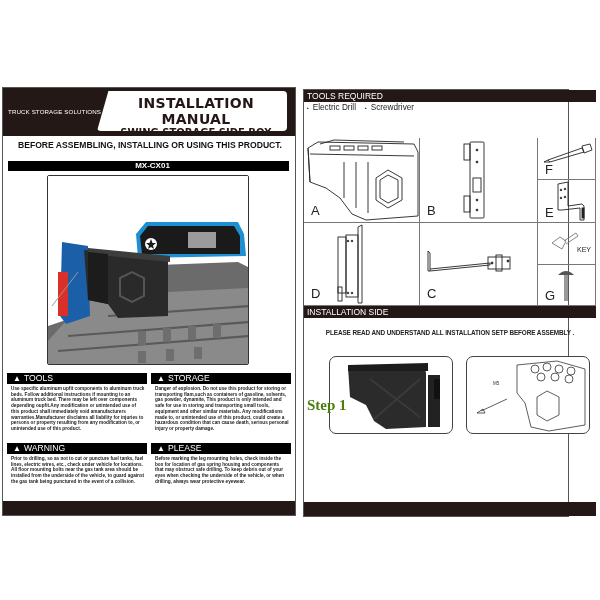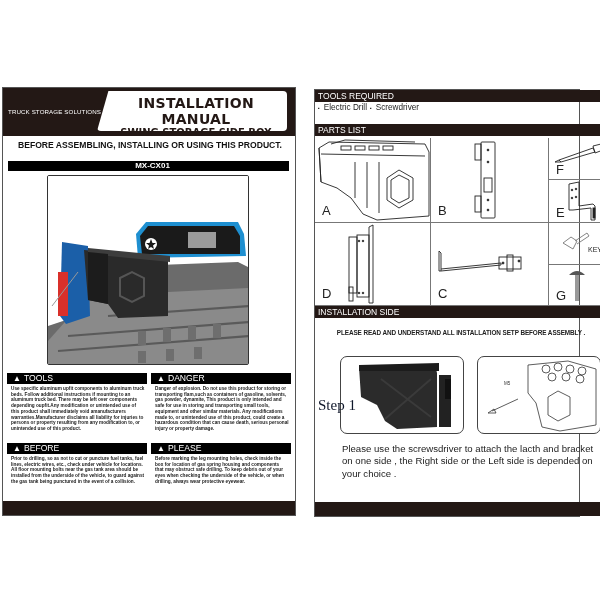--- a/index.html
+++ b/index.html
@@ -1,21 +1,21 @@
 <!DOCTYPE html>
 <html><head>
 <meta charset="utf-8">
 <style>
   * { box-sizing: border-box; margin: 0; padding: 0; }
   html, body { width: 600px; height: 600px; background: #fff; overflow: hidden; }
   body { position: relative; font-family: "Liberation Sans", sans-serif; color: #1a1a1a; }
 
   .panel { position: absolute; background: #fff; border: 1px solid #555; }
   #left-panel { left: 2px; top: 87px; width: 294px; height: 429px; }
-  #right-panel { left: 314px; top: 89px; width: 266px; height: 428px; }
+  #right-panel { left: 303px; top: 89px; width: 266px; height: 428px; }
 
   
   .lp-header { position: absolute; left: 0; top: 0; width: 292px; height: 48px; background: #231815; }
   .brand-tag { position: absolute; left: 5px; top: 20px; color: #fff; font-size: 6.2px; letter-spacing: 0.1px; }
   .title-box { position: absolute; left: 94px; top: 3px; width: 190px; height: 40px; background: #fff;
                clip-path: polygon(6% 0, 100% 0, 100% 100%, 0 100%); border-radius: 4px;
                text-align: center; padding-left: 8px; }
   .title-main { font-family: "DejaVu Sans", sans-serif; font-weight: bold; font-size: 14px; color: #231815; margin-top: 4px; letter-spacing: 0.3px; }
   .title-sub { font-family: "DejaVu Sans", sans-serif; font-weight: bold; font-size: 10px; color: #231815; margin-top: 0px; }
 
@@ -31,34 +31,34 @@
   .warn-body { font-size: 4.7px; font-weight: bold; line-height: 5.7px; color: #222; padding: 2px 2px 0 4px; }
   #notice { left: 4px; top: 285px; }
   #danger { left: 148px; top: 285px; }
   #warning { left: 4px; top: 355px; }
   #caution { left: 148px; top: 355px; }
 
   .lp-footer { position: absolute; left: 0; bottom: 0; width: 292px; height: 14px; background: #231815; }
 
   
   .sec-head { position: absolute; left: 0; width: 292px; height: 12px; background: #231815; color: #fff; font-size: 8.5px; line-height: 12px; padding-left: 3px; }
-  .tools-row { position: absolute; left: 3px; top: 13px; font-size: 8.2px; color: #222; display: flex; gap: 3px; }
+  .tools-row { position: absolute; left: 3px; top: 13px; font-size: 8.2px; color: #222; display: flex; gap: 9px; }
   .tools-row span::before { content: "▪"; font-size: 5px; margin-right: 4px; vertical-align: middle; }
 
   .parts-grid { position: absolute; left: 0; top: 48px; width: 292px; height: 168px; }
   .cell { position: absolute; border-right: 1px solid #777; border-bottom: 1px solid #777; }
   .cell .lbl { position: absolute; left: 7px; bottom: 4px; font-size: 13px; color: #222; }
   .cell svg { position: absolute; }
   .key-text { position: absolute; right: 4px; bottom: 11px; font-size: 7px; color: #222; }
 
   .guide-note { position: absolute; left: 0; width: 292px; top: 239px; text-align: center; font-size: 6.4px; font-weight: bold; color: #222; letter-spacing: -0.1px; }
   .photo-frame { position: absolute; border: 1px solid #444; border-radius: 7px; background: #fff; overflow: hidden; }
   #step-photo { left: 25px; top: 266px; width: 124px; height: 78px; }
   #step-diagram { left: 162px; top: 266px; width: 124px; height: 78px; }
-  .step-label { position: absolute; left: 3px; top: 307px; font-family: "Liberation Serif", serif; font-weight: normal; font-size: 15px; color: #0f172a; background: transparent; }
+  .step-label { position: absolute; left: 3px; top: 307px; font-family: "Liberation Serif", serif; font-weight: bold; font-size: 15px; color: #4d7c0f; background: transparent; }
   .step-text { position: absolute; left: 27px; top: 353px; width: 262px; font-size: 9.6px; line-height: 12.4px; color: #222; }
   .rp-footer { position: absolute; left: 0; bottom: 0; width: 292px; height: 14px; background: #231815; }
 </style>
 </head>
 <body>
 
 <div id="left-panel" class="panel">
   <div class="lp-header">
     <div class="brand-tag">TRUCK STORAGE SOLUTIONS</div>
     <div class="title-box">
@@ -115,29 +115,29 @@
     <div class="warn-head">
       <span class="tri">▲</span>
       <span>TOOLS</span>
     </div>
     <div class="warn-body">Use specific aluminum upfit components to aluminum truck beds. Follow additional instructions if mounting to an aluminum truck bed. There may be left over components depending oupfit.Any modification or unintended use of this product shall immediately void amanufacturers warranties.Manufacturer disclaims all liability for injuries to persons or property resulting from any modification to, or unintended use of this product.</div>
   </div>
 
   <div id="danger" class="warn-block">
     <div class="warn-head">
       <span class="tri">▲</span>
-      <span>DANGER</span>
+      <span>STORAGE</span>
     </div>
     <div class="warn-body">Danger of explosion. Do not use this product for storing or transporting flam,such as containers of gasoline, solvents, gas powder, dynamite, This product is only intended and safe for use in storing and transporting small tools, equipment and other similar materials. Any modifications made to, or unintended use of this product, could create a hazardous condition that can cause death, serious personal injury or property damage.</div>
   </div>
 
   <div id="warning" class="warn-block">
     <div class="warn-head">
       <span class="tri">▲</span>
-      <span>BEFORE</span>
+      <span>WARNING</span>
     </div>
     <div class="warn-body">Prior to drilling, so as not to cut or puncture fuel tanks, fuel lines, electric wires, etc., check under vehicle for locations. All floor mounting bolts near the gas tank area should be installed from the underside of the vehicle, to guard against the gas tank being punctured in the event of a collision.</div>
   </div>
 
   <div id="caution" class="warn-block">
     <div class="warn-head">
       <span class="tri">▲</span>
       <span>PLEASE</span>
     </div>
     <div class="warn-body">Before marking the leg mounting holes, check inside the box for location of gas spring housing and components that may obstruct safe drilling. To keep debris out of your eyes when checking the underside of the vehicle, or when drilling, always wear protective eyewear.</div>
@@ -145,21 +145,20 @@
 
   <div class="lp-footer"></div>
 </div>
 
 <div id="right-panel" class="panel">
   <div class="sec-head" style="top:0">TOOLS REQUIRED</div>
   <div class="tools-row">
     <span>Electric Drill</span>
     <span>Screwdriver</span>
   </div>
-  <div class="sec-head" style="top:34px">PARTS LIST</div>
 
   <div class="parts-grid">
 
     <div class="cell" style="left:0;top:0;width:116px;height:85px;">
       <svg width="116" height="85" viewBox="0 0 116 85" style="left:0;top:0">
         <g fill="none" stroke="#222" stroke-width="0.9">
           <path d="M4 10 L14 4 L110 6 L114 14 L114 78 L62 82 L48 76 L36 60 L22 50 L6 44 Z"></path>
           <path d="M6 16 L110 18"></path>
             <path d="M4 10 L6 44"></path>
           <path d="M16 6 L30 2 L100 4"></path>
@@ -297,15 +296,14 @@
             <circle cx="102" cy="22" r="4"></circle>
           </g>
         <polygon points="70,40 80,34 92,40 92,58 80,64 70,58"></polygon>
         <path d="M14 54 L40 42"></path>
           <path d="M10 56 L16 52 L18 56 Z"></path>
       </g>
       <text x="26" y="28" font-size="4.5" fill="#333" font-family="Liberation Sans, sans-serif">M5</text>
     </svg>
   </div>
 
-  <div class="step-text">Please use the screwsdriver to attach the lacth and bracket on one side , the Right side or the Left side is depended on your choice .</div>
   <div class="rp-footer"></div>
 </div>
 
 </body></html>

